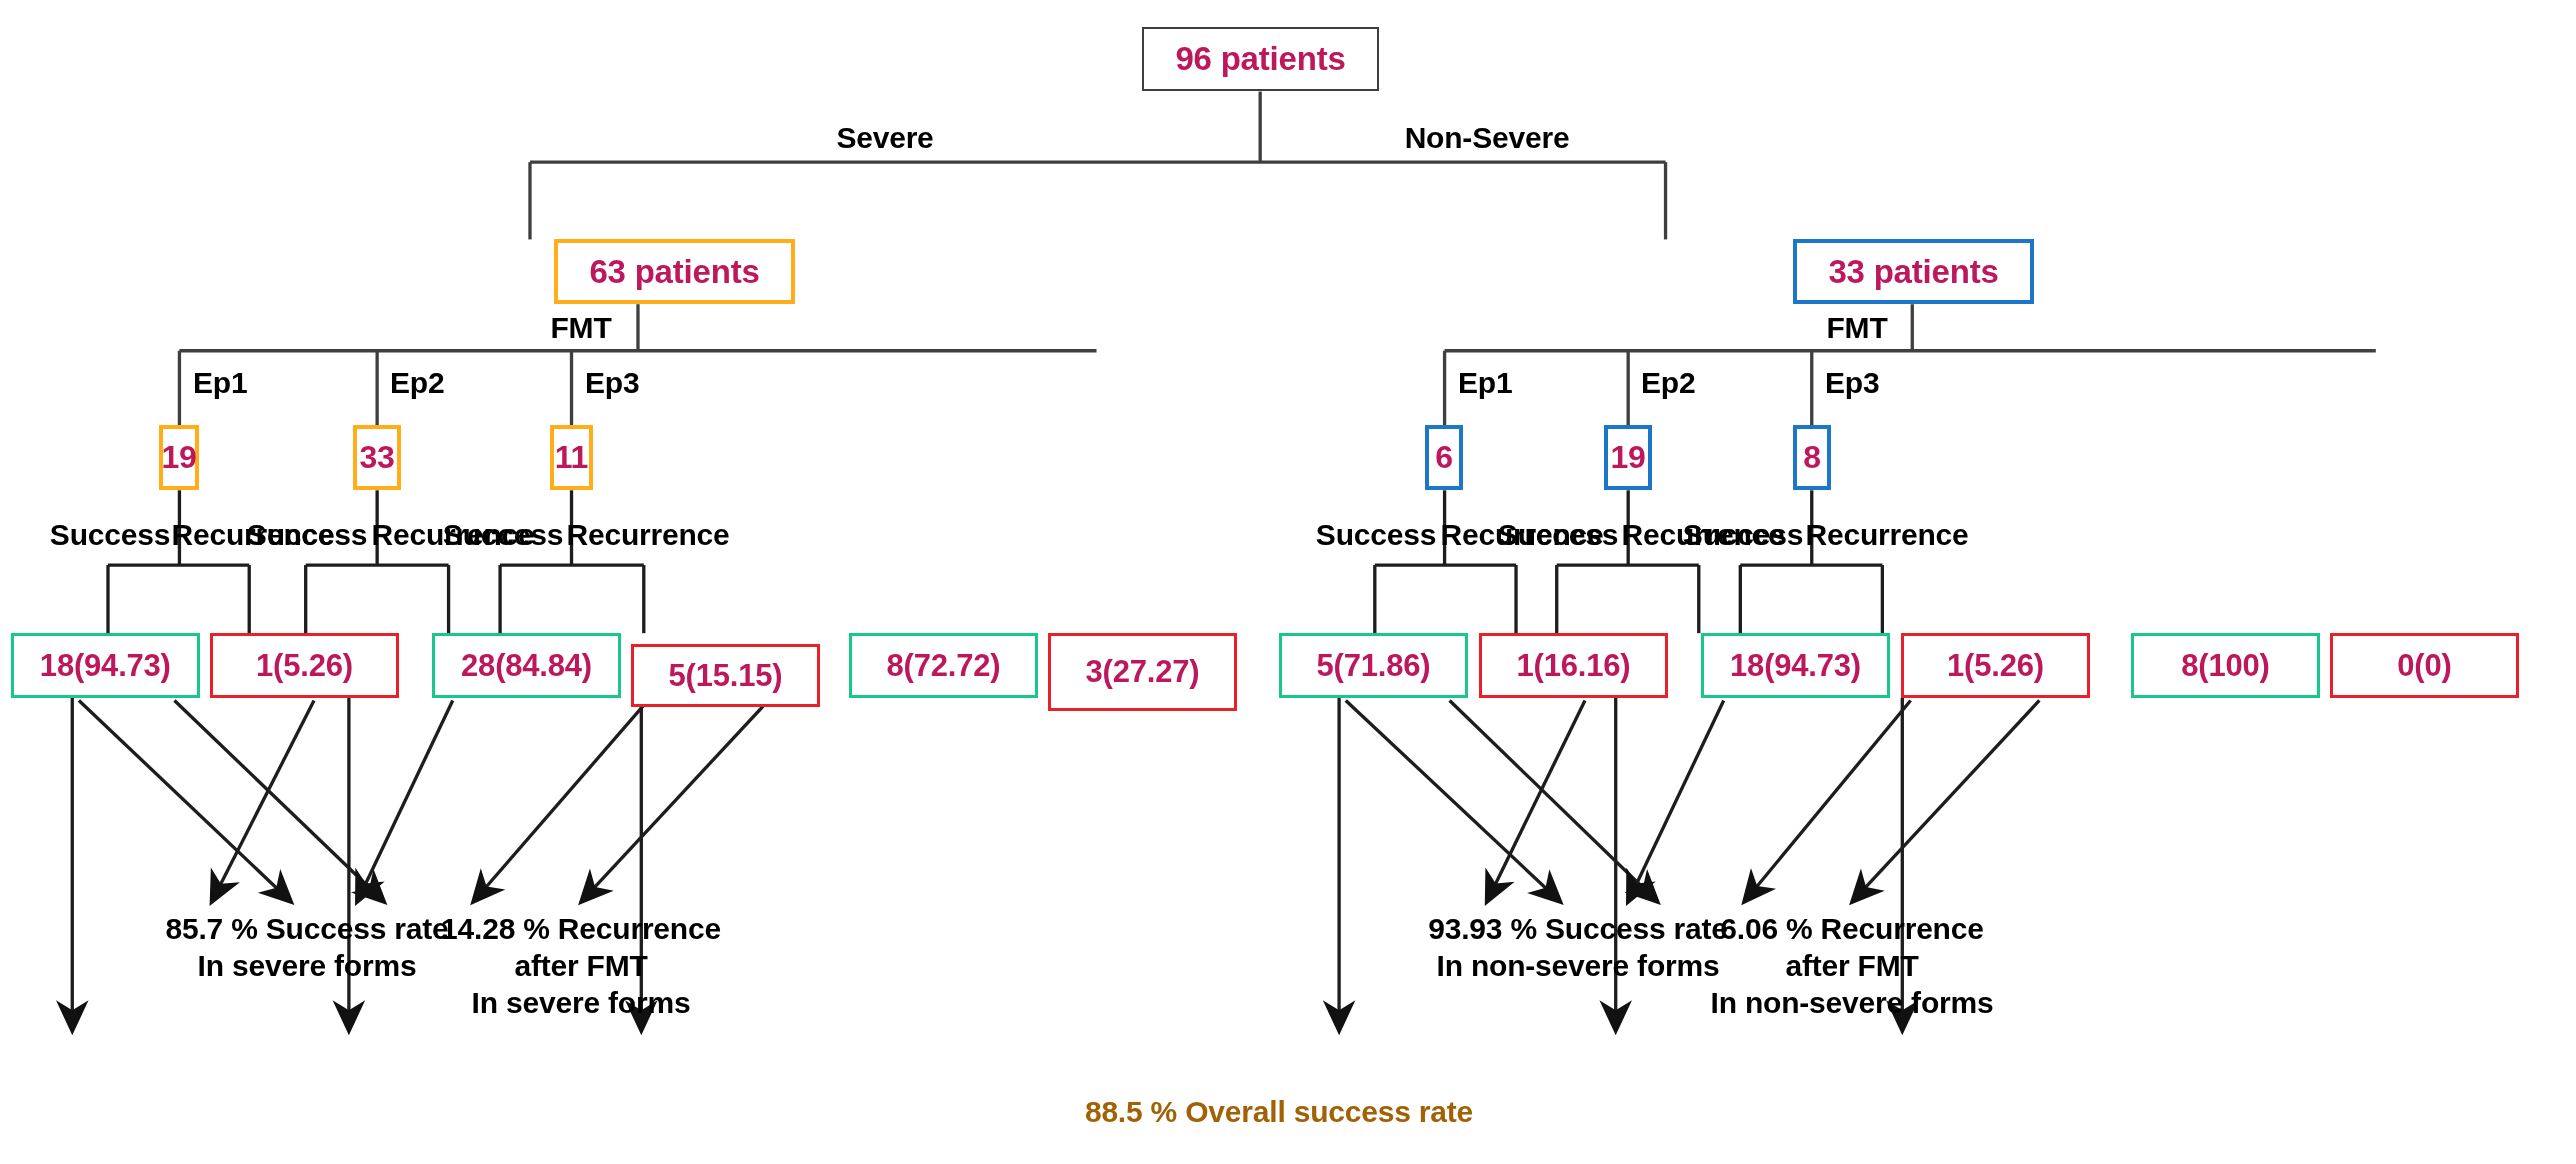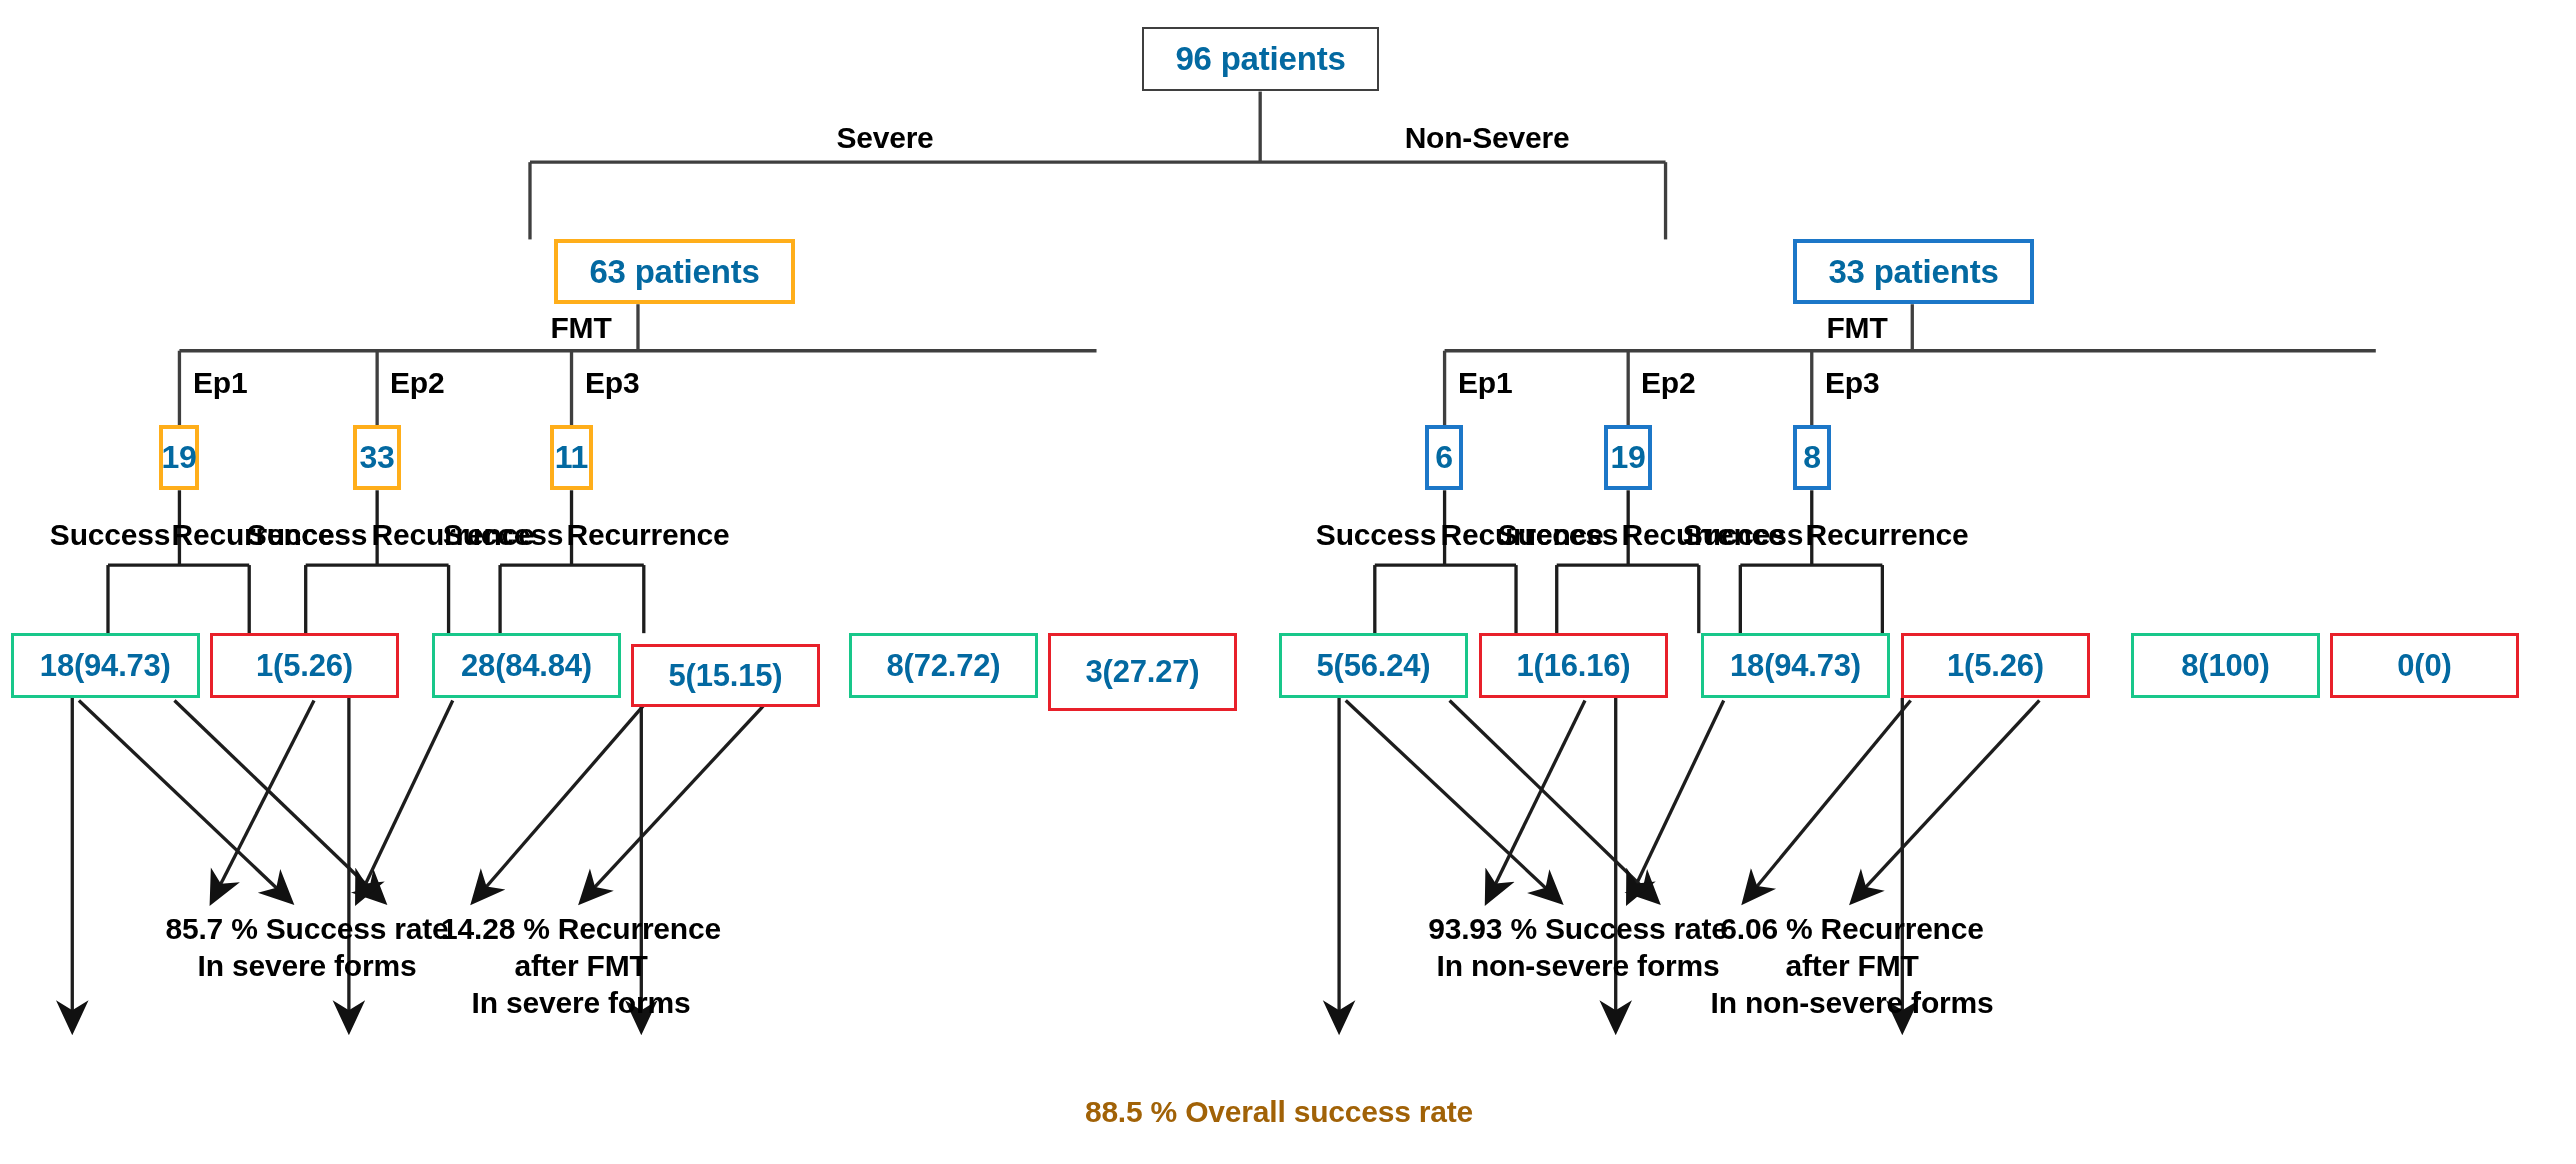--- a/index.html
+++ b/index.html
@@ -10,21 +10,21 @@
     font-family:"Liberation Sans", sans-serif;
     overflow:hidden;
   }
   svg.layer{position:absolute;left:0;top:0;width:2576px;height:1165px;pointer-events:none;}
   .node{
     position:absolute;
     box-sizing:border-box;
     display:flex;align-items:center;justify-content:center;
     background:#ffffff;
     font-weight:bold;
-    color:#0369a1;
+    color:#be185d;
     white-space:nowrap;
     letter-spacing:-0.2px;
   }
   .node.root{border:2.5px solid #3f3f3f;font-size:33px;}
   .node.sev{border:4.2px solid #FFAE1A;font-size:33px;}
   .node.nsev{border:4.2px solid #1C77C8;font-size:33px;}
   .node.epsev{border:4.2px solid #FFAE1A;font-size:32px;}
   .node.epnsev{border:4.2px solid #1C77C8;font-size:32px;}
   .node.good{border:3.3px solid #18C78A;font-size:31px;text-align:center;}
   .node.bad{border:3.3px solid #E8202A;font-size:31px;}
@@ -255,21 +255,21 @@
     </div>
 
   <div class="node good" style="left:849px;top:633px;width:189px;height:65px;">
     <span>8(72.72)</span>
     </div>
   <div class="node bad" style="left:1048px;top:633px;width:189px;height:78px;">
     <span>3(27.27)</span>
     </div>
 
   <div class="node good" style="left:1279px;top:633px;width:189px;height:65px;">
-    <span>5(56.24)</span>
+    <span>5(71.86)</span>
     </div>
   <div class="node bad" style="left:1479px;top:633px;width:189px;height:65px;">
     <span>1(16.16)</span>
     </div>
 
   <div class="node good" style="left:1701px;top:633px;width:189px;height:65px;">
     <span>18(94.73)</span>
     </div>
   <div class="node bad" style="left:1901px;top:633px;width:189px;height:65px;">
     <span>1(5.26)</span>

